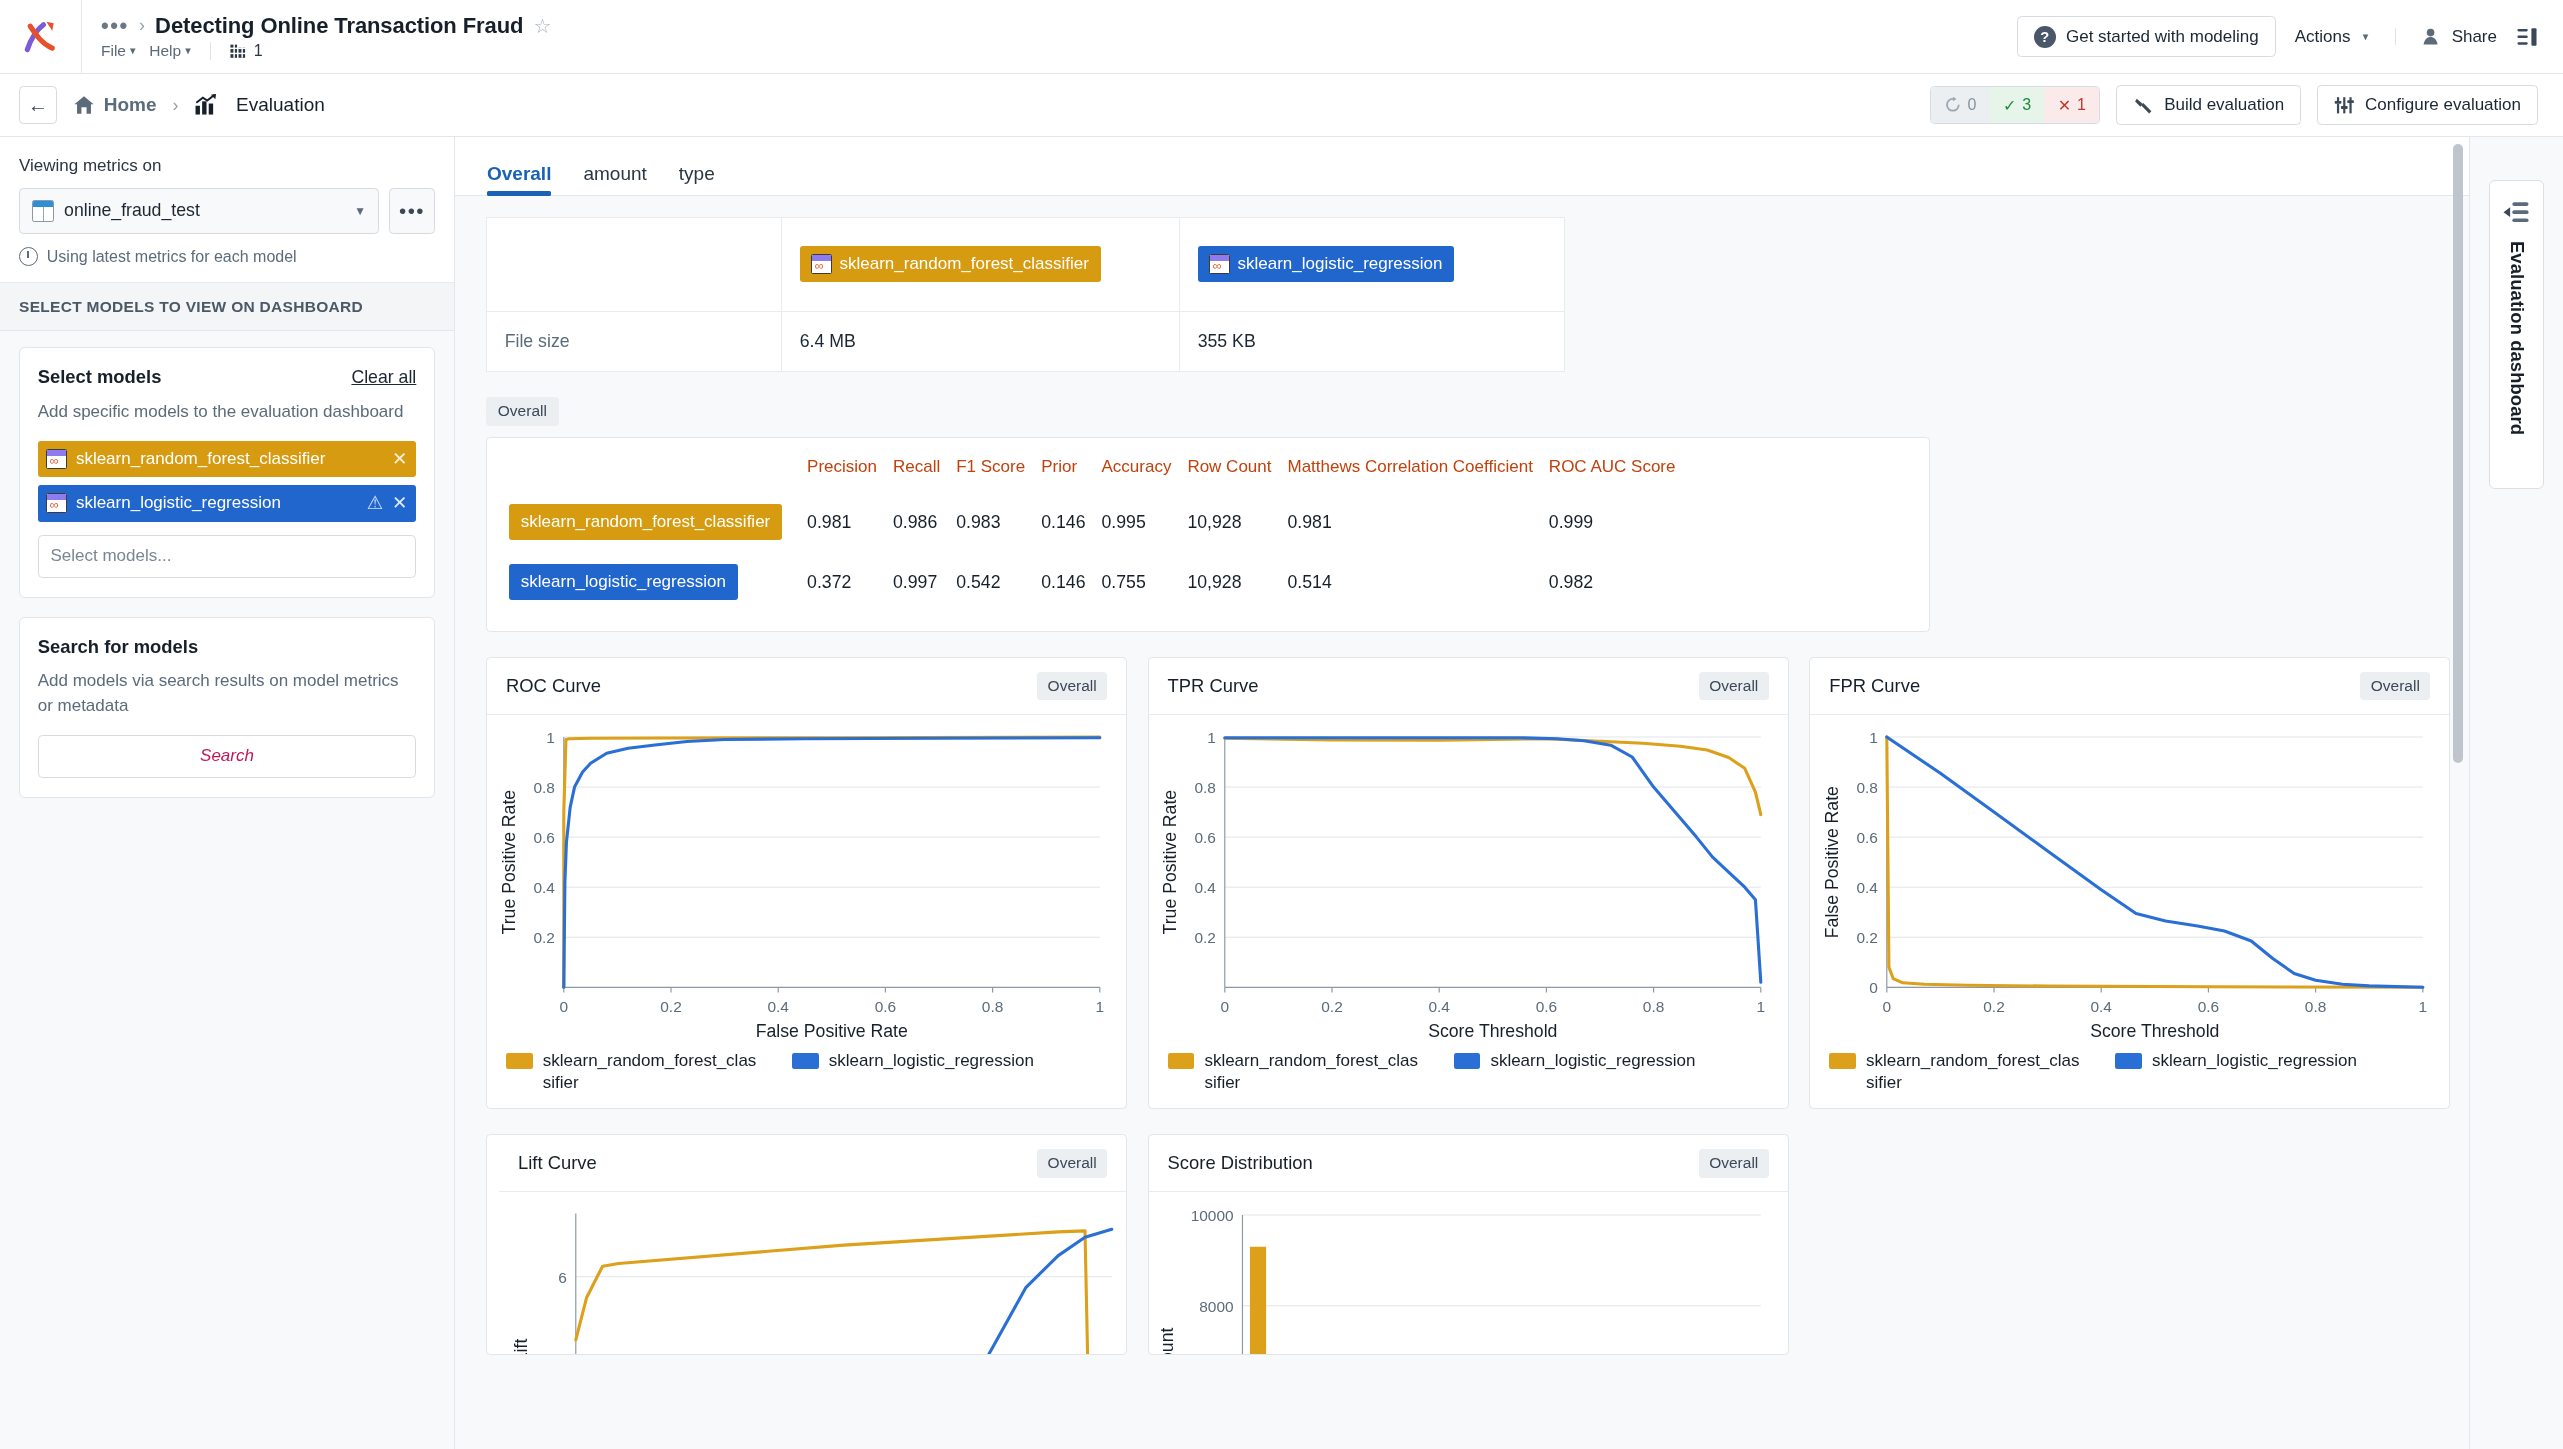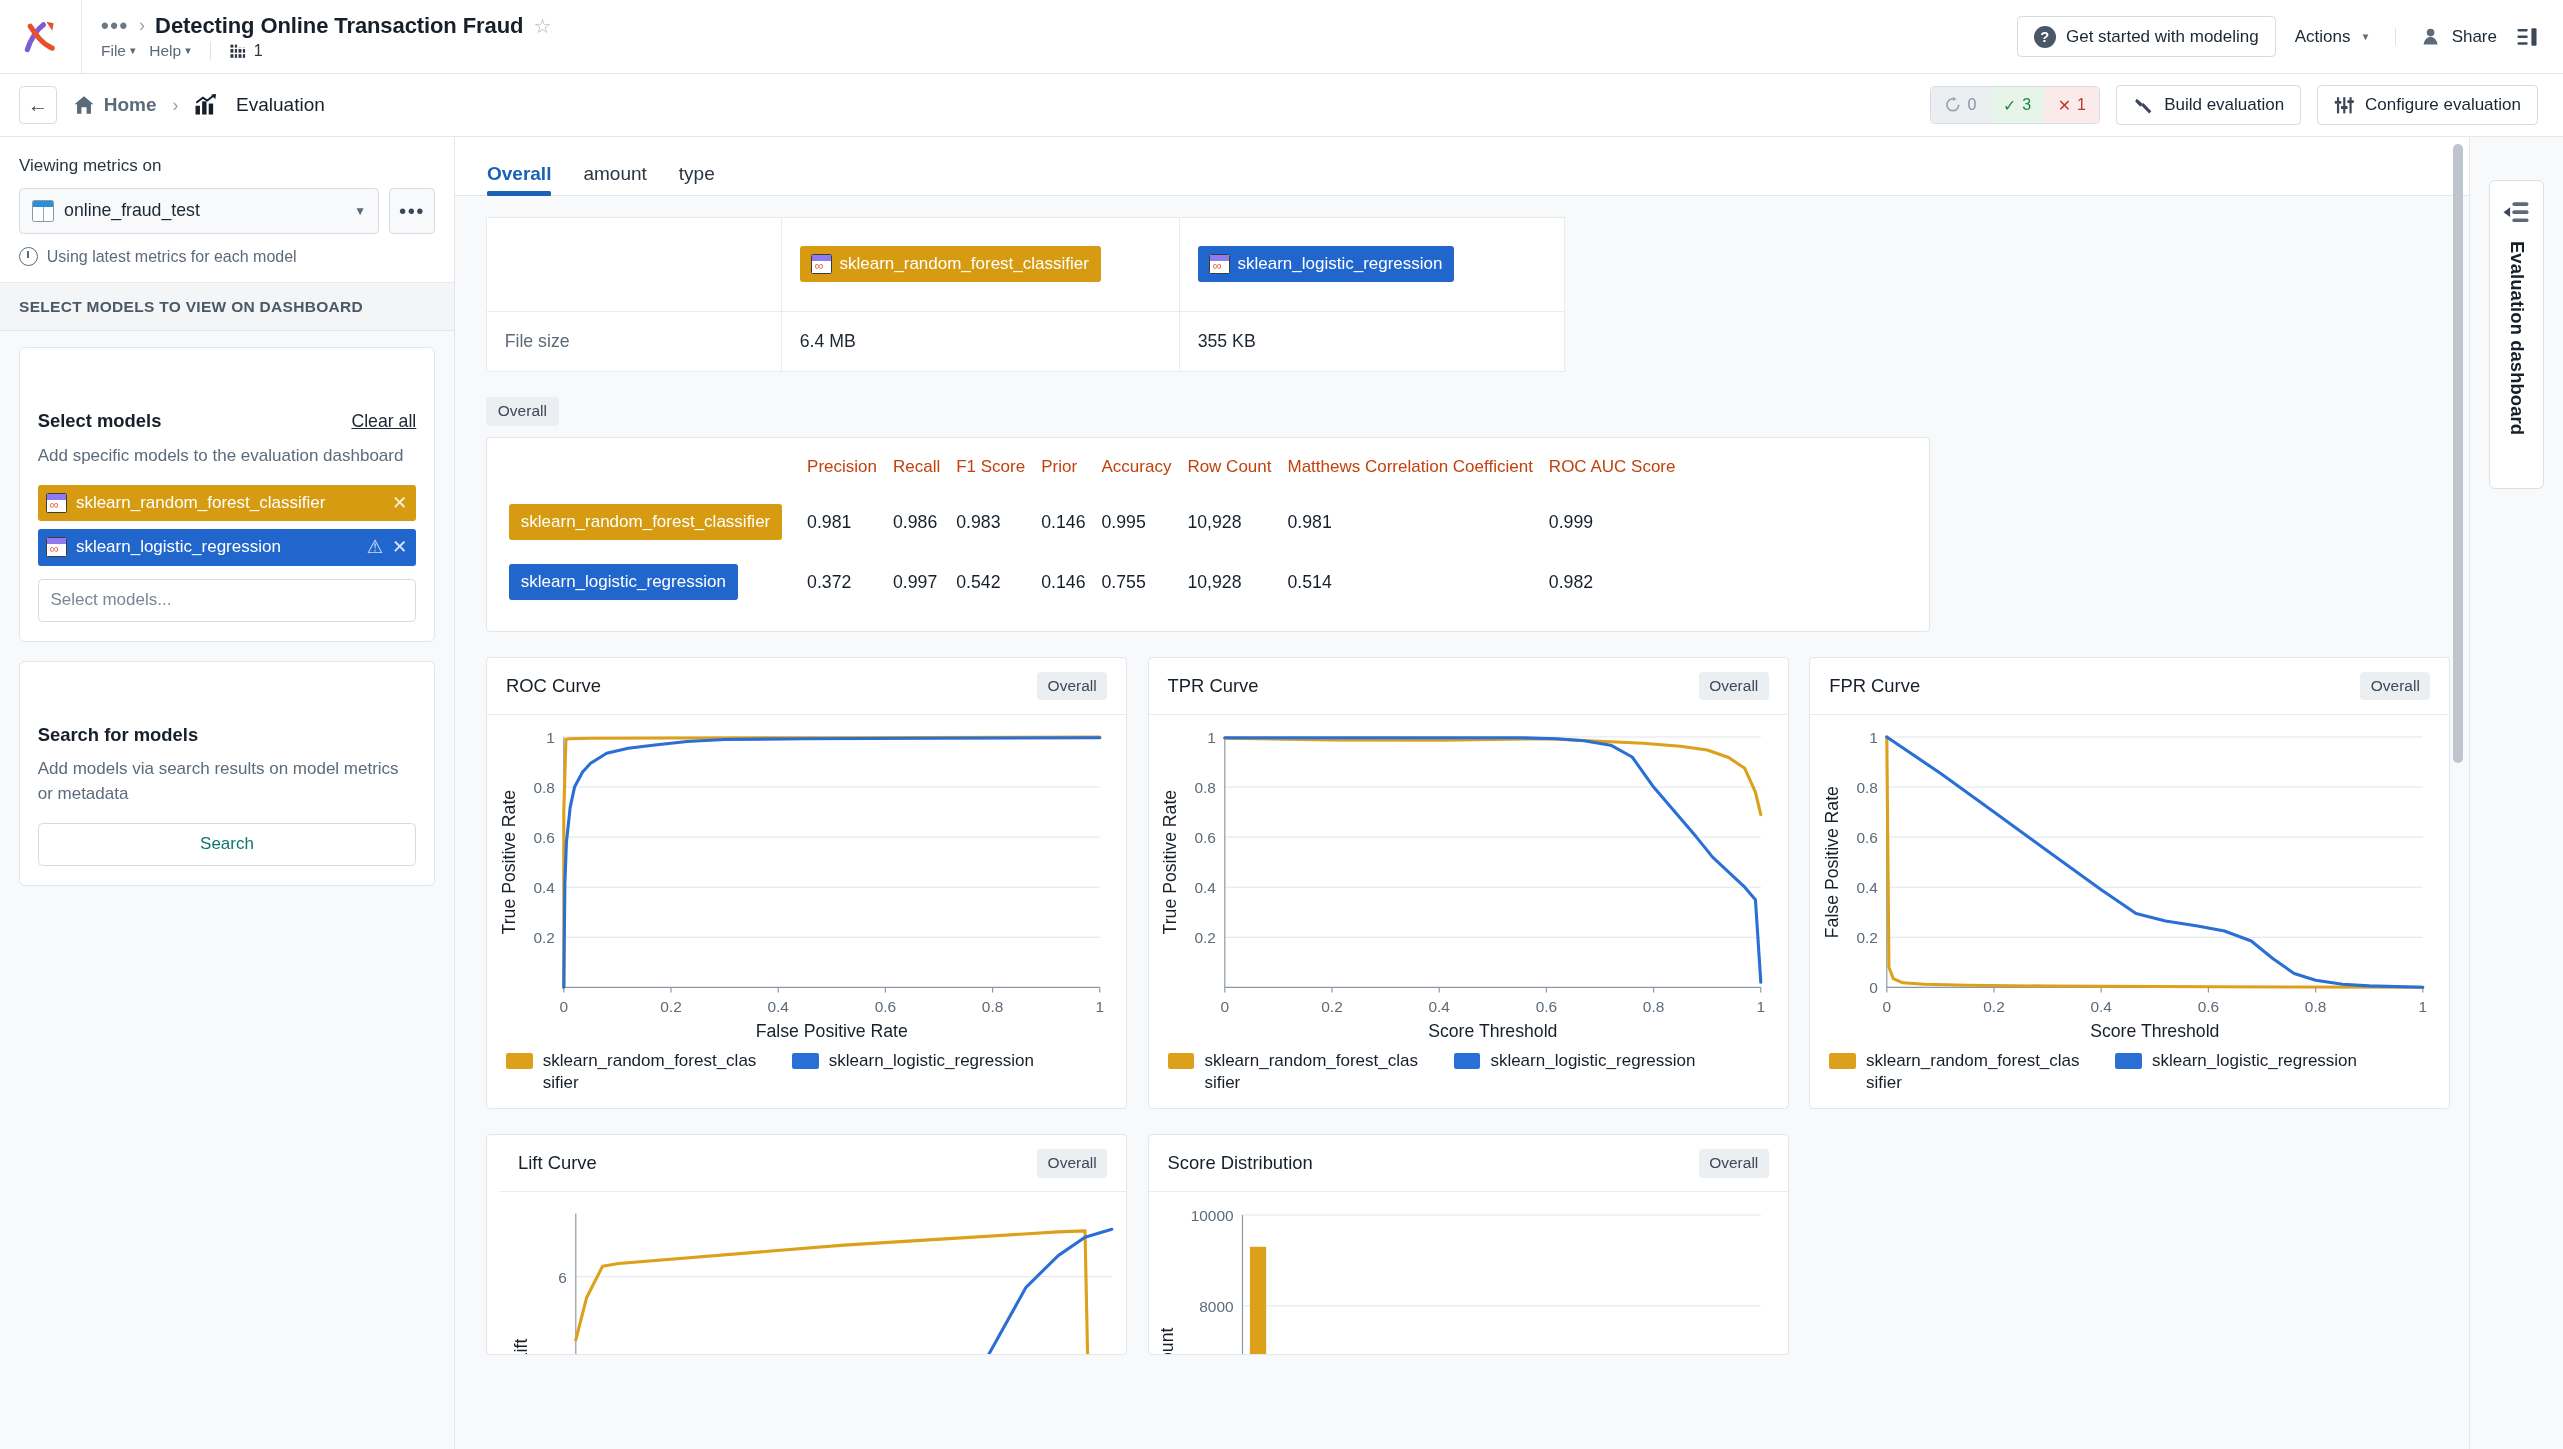--- a/index.html
+++ b/index.html
@@ -97,21 +97,21 @@
   .clock::after { content:""; position:absolute; left:7.4px; top:2.9px; width:1.5px; height:6.6px; background:#5c6b7a; }
 
   .lp-section-head {
     background:#f3f5f7; border-bottom:0.7px solid #e3e7eb;
     padding:14.7px 19px; font-size:15.5px; font-weight:700; color:#4b5866; letter-spacing:0.3px;
   }
   .lp-scroll { flex:1 1 auto; overflow:hidden; background:#f7f9fa; padding:16px 19px; }
   .card {
     background:#fff; border:0.7px solid #e1e6ea; border-radius:5.9px; padding:17.7px 17.7px 19px 17.7px; margin-bottom:19px;
   }
-  .card-head { display:flex; align-items:baseline; justify-content:space-between; margin-bottom:11.8px;margin-top:44px; }
+  .card-head { display:flex; align-items:baseline; justify-content:space-between; margin-bottom:11.8px; }
   .card-title { font-size:18.4px; font-weight:700; color:#17202a; }
   .card-link { font-size:17.7px; color:#1b2733; text-decoration:underline; }
   .card-desc { font-size:17px; color:#5c6b7a; line-height:1.45; margin-bottom:16px; }
 
   .chip {
     display:flex; align-items:center; gap:8.8px; border-radius:2.9px;
     padding:7.4px 8.8px; margin-bottom:7.4px; color:#fff; font-size:17px;
   }
   .chip .chip-label { flex:1 1 auto; overflow:hidden; white-space:nowrap; }
   .chip-x { font-size:18.4px; opacity:.85; }
@@ -124,21 +124,21 @@
   .model-icon::after {
     content:"\221E"; position:absolute; left:2.2px; top:5.2px; font-size:12.5px; color:#e05a33; line-height:1;
   }
 
   .field {
     height:43px; border:0.7px solid #d6dbe1; border-radius:4.4px; background:#fff;
     display:flex; align-items:center; padding:0 11.8px; font-size:17px; color:#7a8694;
   }
   .btn-wide {
     height:43px; border:0.7px solid #d6dbe1; border-radius:4.4px; background:#fff;
-    display:flex; align-items:center; justify-content:center; font-size:17px; color:#0f766e;
+    display:flex; align-items:center; justify-content:center; font-size:17px; color:#be185d;font-style:italic;
   }
 
   
   .main { flex:1 1 auto; display:flex; min-width:0; }
   .maincol { flex:1 1 auto; min-width:0; display:flex; flex-direction:column; background:#fff; position:relative; }
   .tabsbar { height:59px; flex:0 0 59px; display:flex; align-items:flex-end; padding-left:16px; border-bottom:0.7px solid #e3e7eb; background:#fff; }
   .tab { padding:0 16px 10.3px 16px; font-size:19px; color:#2b3642; position:relative; }
   .tab.active { color:#1a62b8; font-weight:600; }
   .tab.active::after { content:""; position:absolute; left:16px; right:16px; bottom:-0.7px; height:4.4px; background:#1a62b8; border-radius:1.5px; }
 

